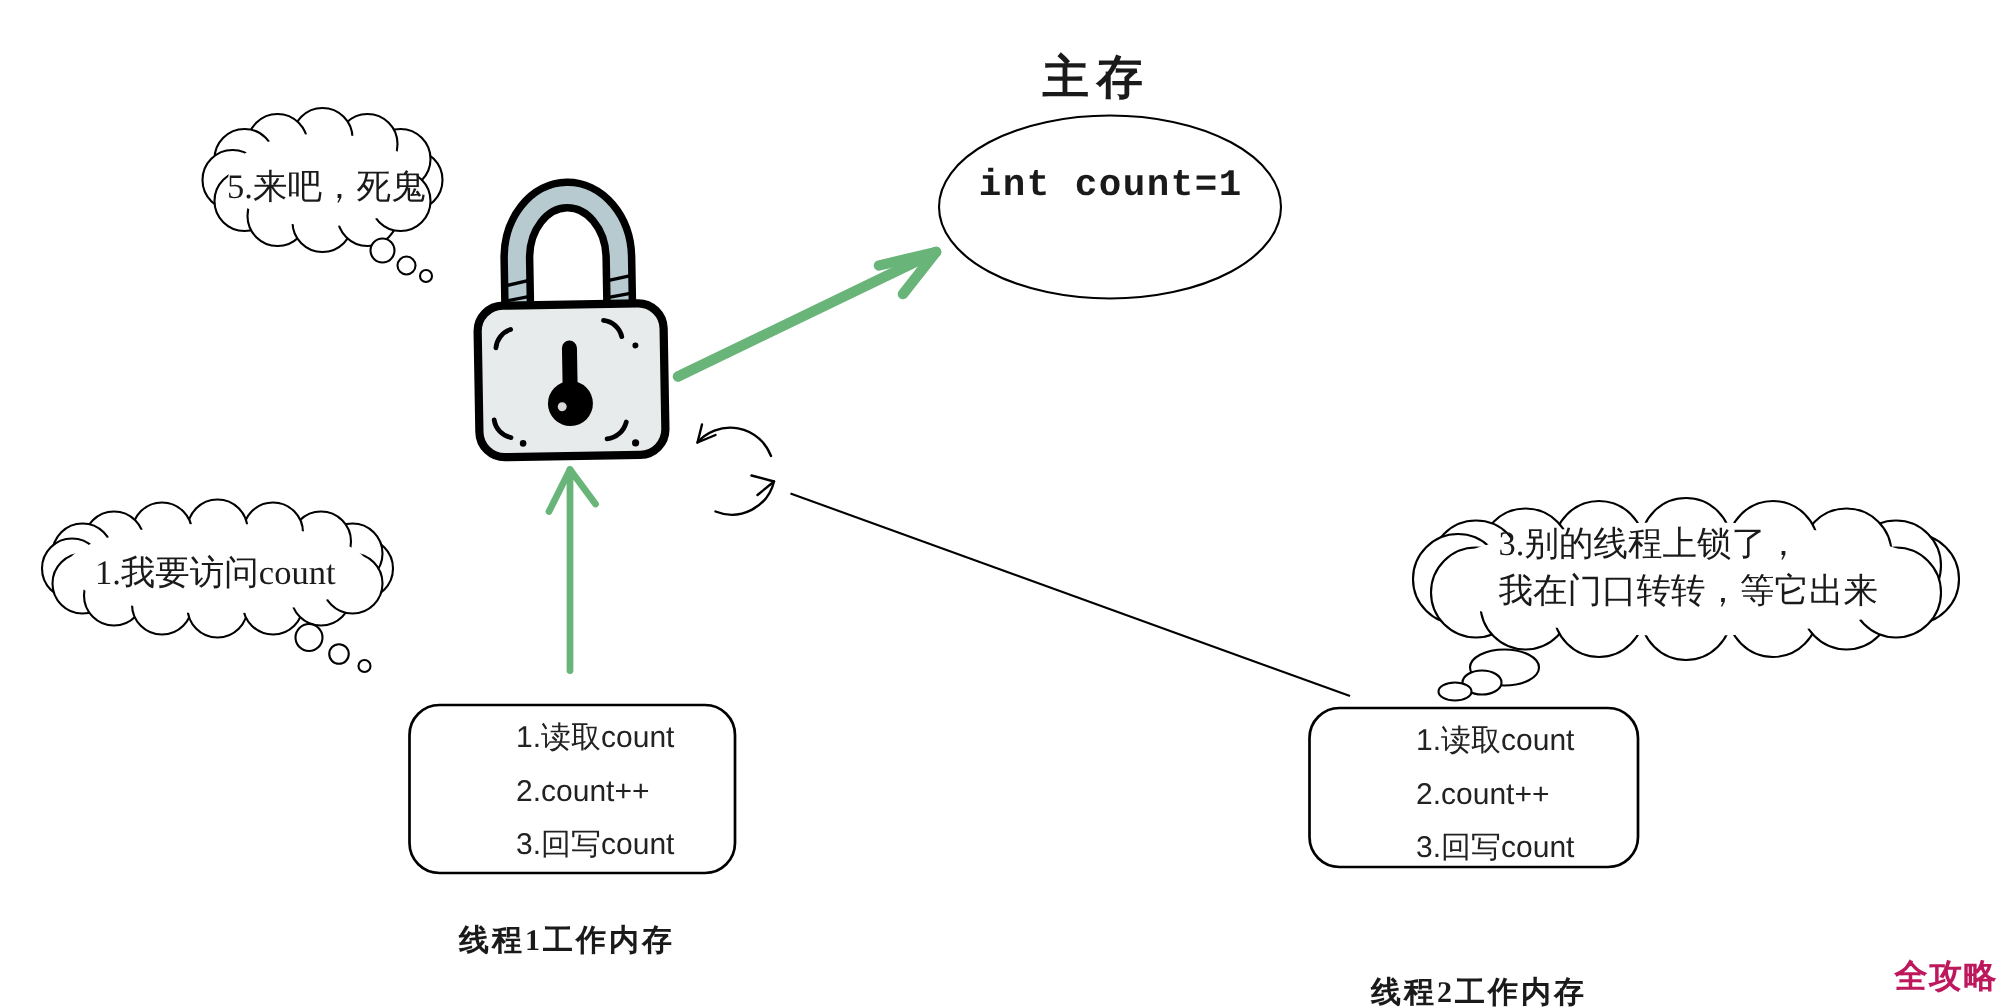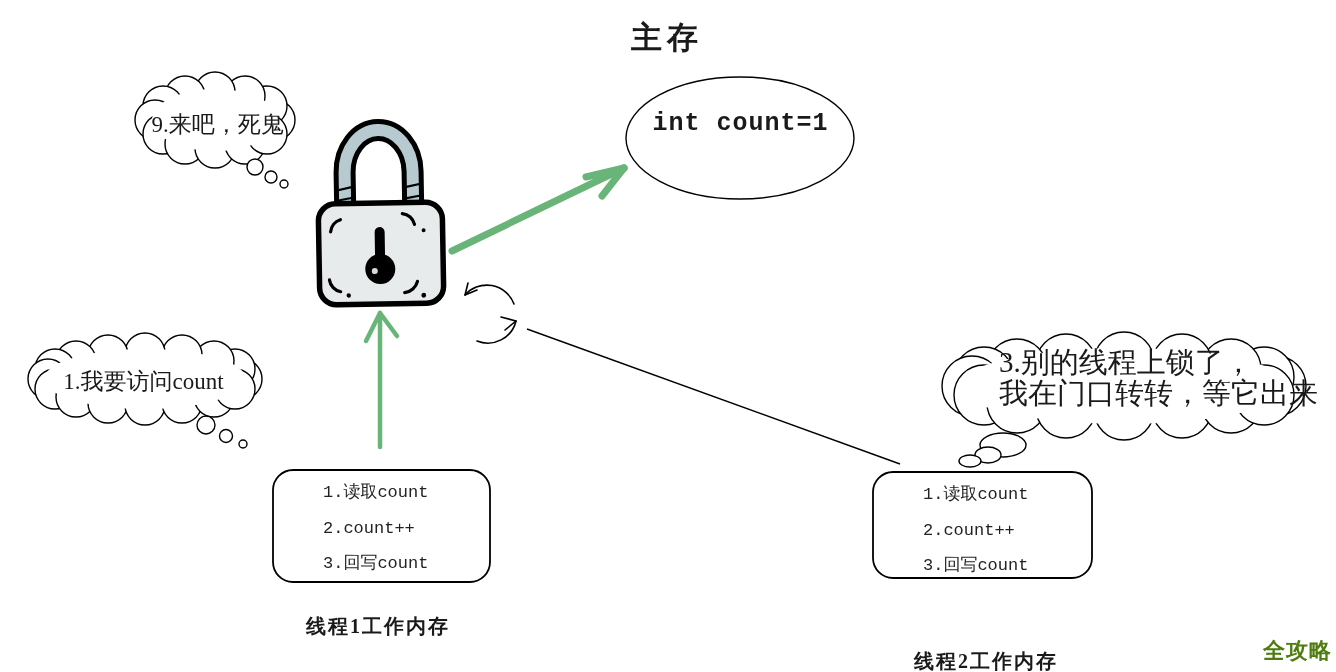--- a/index.html
+++ b/index.html
@@ -1,33 +1,33 @@
 <!DOCTYPE html>
 <html><head>
 <meta charset="utf-8">
 <style>
   html,body{margin:0;padding:0;background:#fff;}
   .stage{position:relative;width:1336px;height:672px;background:#ffffff;overflow:hidden;
          font-family:"Liberation Serif", serif;color:#1a1a1a;}
   .stage svg{position:absolute;left:0;top:0;}
   .txt{position:absolute;white-space:nowrap;}
-  .t-title{left:631px;top:17px;width:200px;text-align:left;font-size:31px;font-weight:bold;letter-spacing:5px;}
+  .t-title{left:631px;top:31px;width:200px;text-align:center;font-size:31px;font-weight:bold;letter-spacing:5px;}
   .t-count{left:630px;top:109px;width:221px;text-align:center;font-family:"Liberation Mono",monospace;
            font-size:25px;font-weight:600;letter-spacing:1px;}
   .t-taunt{left:125px;top:109px;width:185px;text-align:center;font-size:23px;}
   .t-request{left:36px;top:366px;width:215px;text-align:center;font-size:23px;}
-  .t-wait{left:999px;top:347px;width:310px;font-size:29px;line-height:31px;}
-  .box-lines{font-family:Liberation Mono, monospace;font-size:17px;line-height:35.5px;color:#222;}
+  .t-wait{left:999px;top:347px;width:310px;font-size:23px;line-height:31px;}
+  .box-lines{font-family:Liberation Sans, sans-serif;font-size:20px;line-height:35.5px;color:#222;margin-left:21px;}
   .t-box1{left:323px;top:475px;}
   .t-box2{left:923px;top:477px;}
   .t-label{width:260px;text-align:center;font-size:20px;font-weight:bold;letter-spacing:2px;}
   .t-label1{left:248px;top:613px;}
   .t-label2{left:856px;top:648px;}
   .t-watermark{right:4px;bottom:6px;font-family:"DejaVu Sans","Liberation Sans",sans-serif;
-               font-size:22px;font-weight:bold;color:#4d7c0f;letter-spacing:1px;}
+               font-size:22px;font-weight:bold;color:#be185d;letter-spacing:1px;}
   .cloud circle.bump{fill:#ffffff;stroke:#000;stroke-width:1.4;}
   .cloud ellipse.cover{fill:#ffffff;stroke:none;}
   .cloud .tail{fill:#ffffff;stroke:#000;stroke-width:1.4;}
 </style>
 </head>
 <body>
 
 <div class="stage">
 
   <svg width="1336" height="672" viewBox="0 0 1336 672">
@@ -141,21 +141,21 @@
 
     <line x1="527" y1="329" x2="900" y2="464" stroke="#000" stroke-width="1.4"></line>
 
     <rect x="273" y="470" width="217" height="112" rx="20" fill="#ffffff" stroke="#000" stroke-width="1.8"></rect>
     <rect x="873" y="472" width="219" height="106" rx="20" fill="#ffffff" stroke="#000" stroke-width="1.8"></rect>
   </svg>
 
   <div class="txt t-title">主存</div>
   <div class="txt t-count">int count=1</div>
 
-  <div class="txt t-taunt">9.来吧，死鬼</div>
+  <div class="txt t-taunt">5.来吧，死鬼</div>
   <div class="txt t-request">1.我要访问count</div>
   <div class="txt t-wait">
     <div>3.别的线程上锁了，</div>
     <div>我在门口转转，等它出来</div>
   </div>
 
   <div class="txt box-lines t-box1">
     <div>1.读取count</div>
     <div>2.count++</div>
     <div>3.回写count</div>

